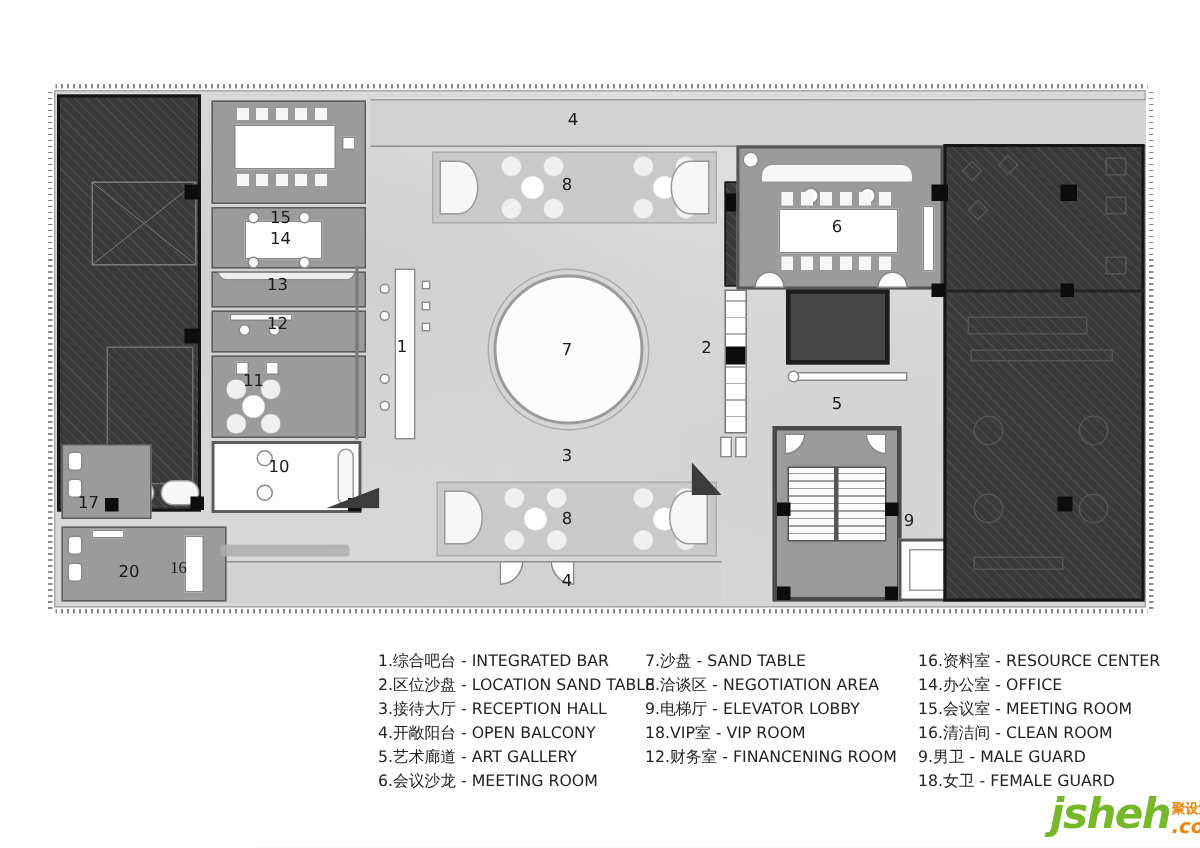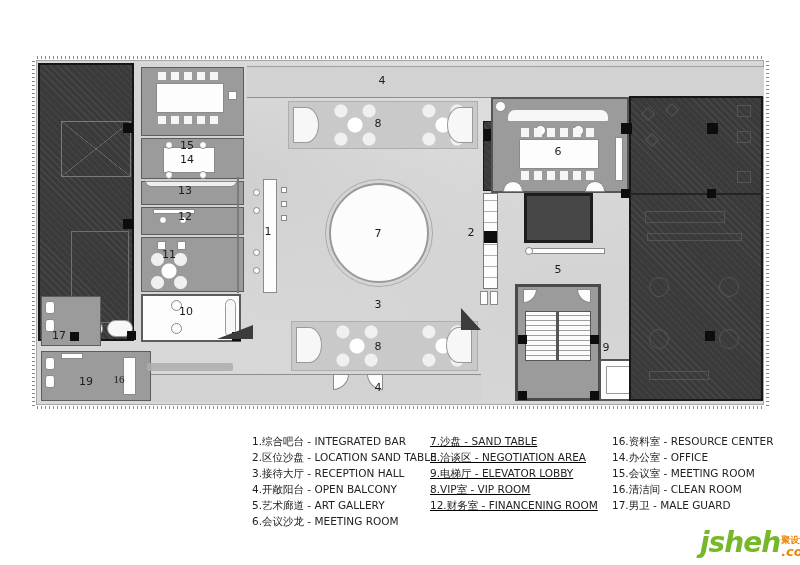--- a/index.html
+++ b/index.html
@@ -203,21 +203,21 @@
     <div class="abs" style="left:110px;top:302px;width:86px;height:8px;background:#aeaeae;border-radius:2px;opacity:.85;"></div>
 
     <div id="room-labels">
         <span class="room-label" style="left: 150px; top: 37px; margin-top: 47px;">15</span>
         <span class="room-label" style="left: 150px; top: 98px; text-align: center;">14</span>
         <span class="room-label" style="left: 148px; top: 129px;">13</span>
         <span class="room-label" style="left: 148px; top: 155px;">12</span>
         <span class="room-label" style="left: 132px; top: 193px;">11</span>
         <span class="room-label" style="left: 149px; top: 250px;">10</span>
         <span class="room-label" style="left: 22px; top: 274px;">17</span>
-        <span class="room-label" style="left: 49px; top: 320px;">19</span>
+        <span class="room-label" style="left: 49px; top: 320px;">20</span>
         <span class="room-label" style="left: 82px; top: 318px; font-family: Liberation Serif, serif;">16</span>
         <span class="room-label" style="left: 231px; top: 170px;">1</span>
         <span class="room-label" style="left: 434px; top: 171px;">2</span>
         <span class="room-label" style="left: 341px; top: 243px;">3</span>
         <span class="room-label" style="left: 345px; top: 19px;">4</span>
         <span class="room-label" style="left: 341px; top: 326px;">4</span>
         <span class="room-label" style="left: 521px; top: 208px;">5</span>
         <span class="room-label" style="left: 521px; top: 90px;">6</span>
         <span class="room-label" style="left: 341px; top: 172px;">7</span>
         <span class="room-label" style="left: 341px; top: 62px;">8</span>
@@ -228,33 +228,34 @@
 
   <div class="legend" id="legend">
       <div class="legend-col" style="left: 252px;">
         <div class="legend-item">1.综合吧台 - INTEGRATED BAR</div>
         <div class="legend-item">2.区位沙盘 - LOCATION SAND TABLE</div>
         <div class="legend-item">3.接待大厅 - RECEPTION HALL</div>
         <div class="legend-item">4.开敞阳台 - OPEN BALCONY</div>
         <div class="legend-item">5.艺术廊道 - ART GALLERY</div>
         <div class="legend-item">6.会议沙龙 - MEETING ROOM</div>
       </div>
-      <div class="legend-col" style="left: 430px; text-decoration: underline;">
+      <div class="legend-col" style="left: 430px;">
         <div class="legend-item">7.沙盘 - SAND TABLE</div>
         <div class="legend-item">8.洽谈区 - NEGOTIATION AREA</div>
         <div class="legend-item">9.电梯厅 - ELEVATOR LOBBY</div>
-        <div class="legend-item">8.VIP室 - VIP ROOM</div>
+        <div class="legend-item">18.VIP室 - VIP ROOM</div>
         <div class="legend-item">12.财务室 - FINANCENING ROOM</div>
       </div>
       <div class="legend-col" style="left: 612px;">
         <div class="legend-item">16.资料室 - RESOURCE CENTER</div>
         <div class="legend-item">14.办公室 - OFFICE</div>
         <div class="legend-item">15.会议室 - MEETING ROOM</div>
         <div class="legend-item">16.清洁间 - CLEAN ROOM</div>
-        <div class="legend-item">17.男卫 - MALE GUARD</div>
+        <div class="legend-item">9.男卫 - MALE GUARD</div>
+        <div class="legend-item">18.女卫 - FEMALE GUARD</div>
       </div>
     </div>
 
   <div class="logo">
     <span class="logo-word">jsheh</span>
     <span class="logo-right">
       <span class="logo-cn">聚设汇</span>
       <span class="logo-com">.com</span>
     </span>
   </div>

